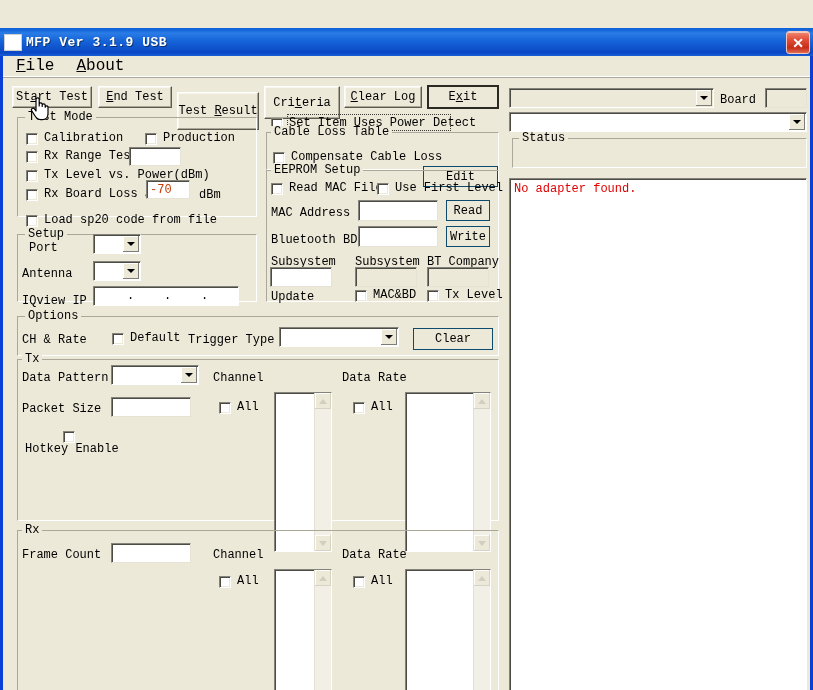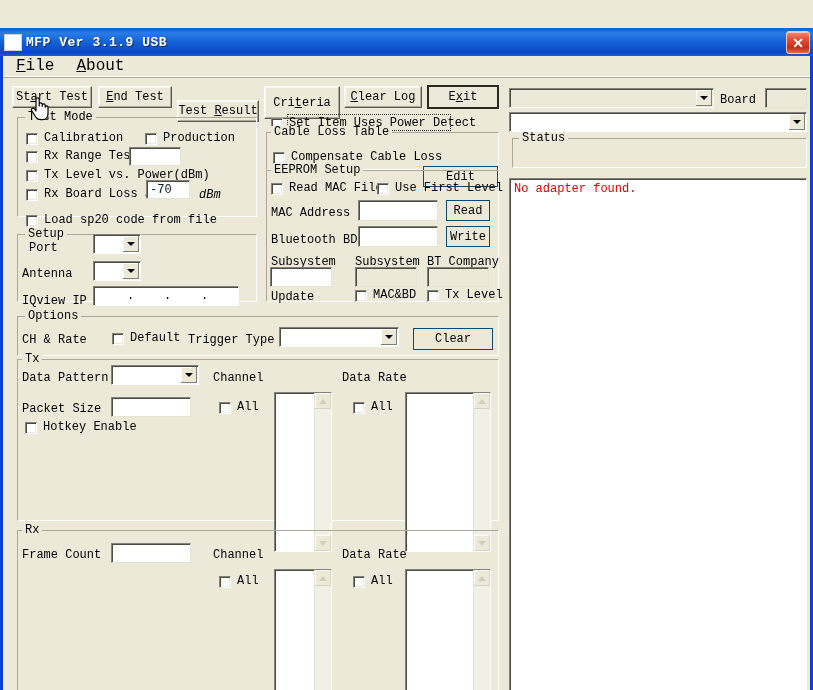--- a/index.html
+++ b/index.html
@@ -120,21 +120,21 @@
     position:absolute;border:1px dotted #3a3a32;box-sizing:border-box;
     pointer-events:none;
   }
   .edit{
     position:absolute;background:#fff;box-sizing:border-box;
     border:1px solid #fff;
     border-top-color:#83827b;border-left-color:#83827b;
     border-right-color:#e6e3d4;border-bottom-color:#e6e3d4;
     box-shadow:inset 1px 1px 0 #4c4c44;
     font-size:12px;font-family:"Liberation Mono","DejaVu Sans Mono",monospace;
-    display:flex;align-items:center;padding-left:3px;color:#0f172a;
+    display:flex;align-items:center;padding-left:3px;color:#c2410c;
   }
   .edit.disabled{background:#ece9d8;color:#6b6b63;}
   .combo{
     position:absolute;background:#fff;box-sizing:border-box;
     border:1px solid #fff;
     border-top-color:#83827b;border-left-color:#83827b;
     box-shadow:inset 1px 1px 0 #4c4c44;
     display:flex;align-items:center;
   }
   .combo.disabled{background:#ece9d8;}
@@ -223,21 +223,21 @@
       <div class="menu-item"><u>A</u><span>bout</span></div>
     </div>
     <div class="menusep"></div>
 
     <div class="btn" style="left:9px;top:30px;width:80px;height:22px;">
       <span>St<u>a</u>rt Test</span>
     </div>
     <div class="btn" style="left:95px;top:30px;width:74px;height:22px;">
       <span><u>E</u>nd Test</span>
     </div>
-    <div class="btn" style="left:174px;top:44px;width:82px;height:22px;">
+    <div class="btn" style="left:174px;top:36px;width:82px;height:38px;">
       <span>Test <u>R</u>esult</span>
     </div>
     <div class="btn" style="left:261px;top:30px;width:76px;height:33px;">
       <span>Cri<u>t</u>eria</span>
     </div>
     <div class="btn" style="left:341px;top:30px;width:78px;height:22px;">
       <span><u>C</u>lear Log</span>
     </div>
     <div class="btn default" style="left:424px;top:29px;width:72px;height:24px;">
       <span>E<u>x</u>it</span>
@@ -264,21 +264,21 @@
     <div class="cbx" style="left:23px;top:113px;">
       <span class="box"></span>
       <span class="txt">Tx Level vs. Power(dBm)</span>
     </div>
 
     <div class="cbx" style="left:23px;top:132px;">
       <span class="box"></span>
       <span class="txt">Rx Board Loss at</span>
     </div>
     <div class="edit" style="left:143px;top:124px;width:44px;height:19px;">-70</div>
-    <div class="lbl" style="left:196px;top:132px;font-style:italic;">dBm</div>
+    <div class="lbl" style="left:196px;top:132px;">dBm</div>
 
     <div class="cbx" style="left:23px;top:158px;">
       <span class="box"></span>
       <span class="txt">Load sp20 code from file</span>
     </div>
 
     <div class="group" style="left:14px;top:178px;width:240px;height:68px;"></div>
     <div class="grouplbl" style="left:22px;top:172px;">Setup</div>
 
     <div class="lbl" style="left:26px;top:185px;">Port</div>
@@ -393,21 +393,21 @@
     <div class="combo" style="left:108px;top:309px;width:88px;height:20px;">
       <span class="cval"></span>
       <span class="arrow">
           <i></i>
         </span>
     </div>
 
     <div class="lbl" style="left:19px;top:346px;">Packet Size</div>
     <div class="edit" style="left:108px;top:341px;width:80px;height:20px;"></div>
 
-    <div class="cbx" style="left:22px;top:365px;">
+    <div class="cbx" style="left:22px;top:375px;flex-direction:column;">
       <span class="box"></span>
       <span class="txt">Hotkey Enable</span>
     </div>
 
     <div class="lbl" style="left:210px;top:315px;">Channel</div>
     <div class="cbx" style="left:216px;top:345px;">
       <span class="box"></span>
       <span class="txt">All</span>
     </div>
     <div class="listbox" style="left:271px;top:336px;width:58px;height:160px;">

